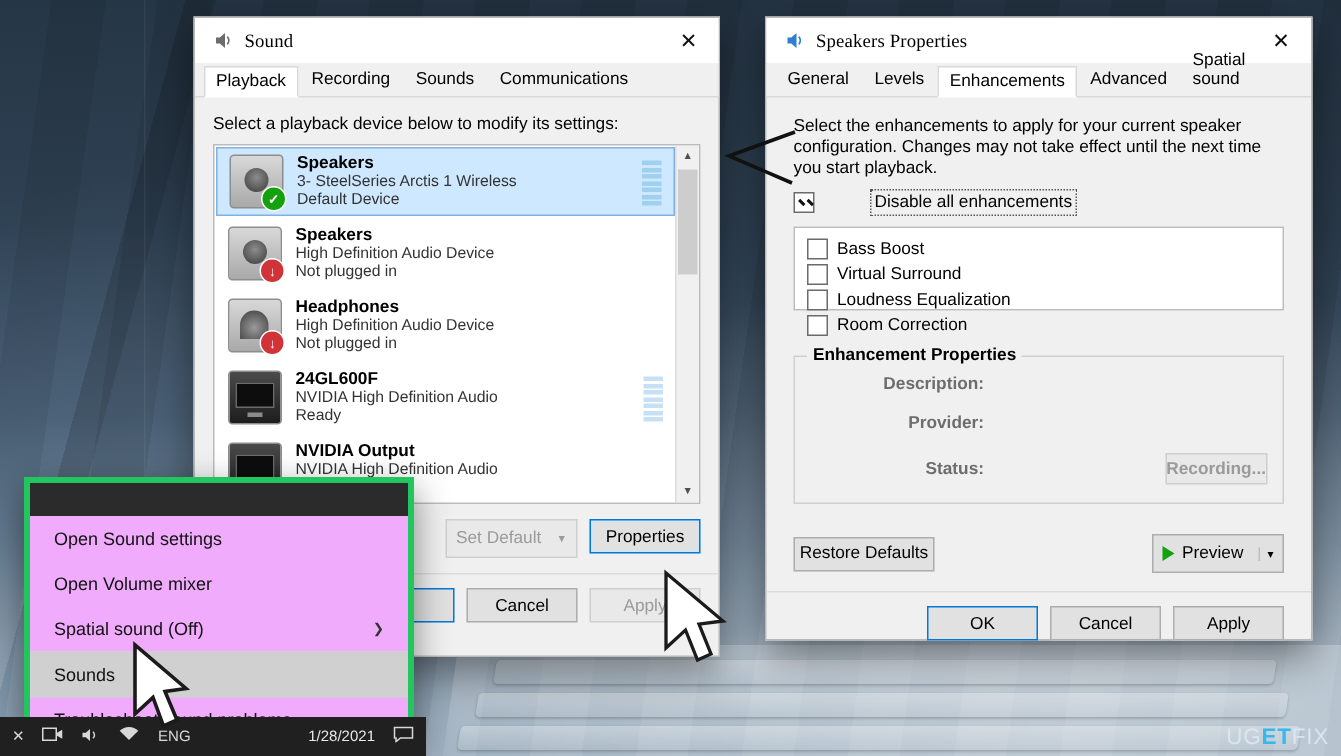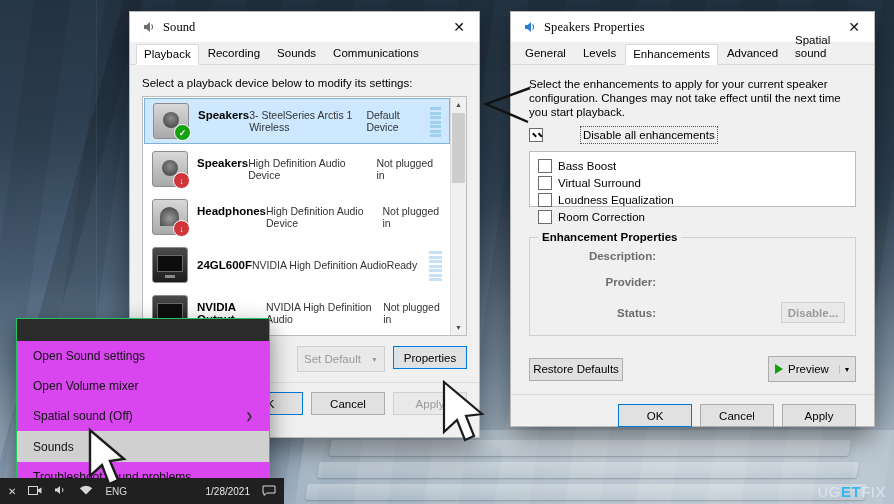--- a/index.html
+++ b/index.html
@@ -56,21 +56,21 @@
   .devicon{width:34px;height:34px;flex:0 0 34px;position:relative;
            background:linear-gradient(180deg,#d8d8d8,#a9a9a9);border:1px solid #8d8d8d;border-radius:3px;}
   .devicon.mon{background:linear-gradient(180deg,#4a4a4a,#1d1d1d);}
   .devicon .spk{position:absolute;left:9px;top:8px;width:16px;height:16px;border-radius:50%;
                 background:radial-gradient(circle at 50% 40%,#8c8c8c,#3a3a3a);}
   .badge{position:absolute;right:-3px;bottom:-3px;width:15px;height:15px;border-radius:50%;
          border:1.5px solid #fff;display:flex;align-items:center;justify-content:center;
          font-size:9px;color:#fff;font-weight:bold;}
   .badge.ok{background:#13a10e;}
   .badge.down{background:#d13438;}
-  .devtext{display:flex;flex-direction:row;line-height:12px;}
+  .devtext{display:flex;flex-direction:column;line-height:12px;}
   .devtext .n{font-size:11.5px;color:#000;font-weight:bold;}
   .devtext .s{font-size:10.5px;color:#333;}
   .devtext .t{font-size:10.5px;color:#333;}
   .meter{margin-left:auto;width:13px;height:32px;display:flex;flex-direction:column;
          justify-content:flex-end;gap:1.5px;}
   .meter i{display:block;height:3px;background:#c6e1f5;}
   .meter i.on{background:#9fd0ef;}
   .scroll{position:absolute;right:0;top:0;width:15px;height:100%;background:#f0f0f0;border-left:1px solid #dcdcdc;}
   .scroll .up,.scroll .dn{height:15px;display:flex;align-items:center;justify-content:center;font-size:7px;color:#505050;}
   .scroll .thumb{position:absolute;top:16px;left:1px;width:13px;height:70px;background:#cdcdcd;}
@@ -94,21 +94,21 @@
   .dotted{outline:1px dotted #555;outline-offset:2px;}
   .enhlist{background:#fff;border:1px solid #bcbcbc;padding:7px 8px;height:56px;box-sizing:border-box;}
   .group{border:1px solid #cfcfcf;margin-top:30px;padding:12px 10px 10px 10px;position:relative;font-weight:bold;}
   .group>.lbl{position:absolute;top:-7px;left:8px;background:#f0f0f0;padding:0 4px;font-size:11.5px;color:#000;}
   .prop{display:flex;align-items:center;font-size:11.5px;color:#6d6d6d;margin-bottom:14px;}
   .prop .k{width:116px;text-align:right;padding-right:8px;}
   .preview{min-width:86px;justify-content:space-between;padding:0 5px;}
   .playtri{width:0;height:0;border-left:8px solid #13a10e;border-top:5px solid transparent;border-bottom:5px solid transparent;}
 
   
-  .ctx{position:absolute;background:#d946ef;border:1px solid #22c55e;box-shadow:0 8px 22px rgba(0,0,0,.45);}
+  .ctx{position:absolute;background:#f0abfc;border:4px solid #22c55e;box-shadow:0 8px 22px rgba(0,0,0,.45);}
   .ctxhdr{background:#2b2b2b;height:22px;}
   .ctxitem{height:30px;display:flex;align-items:center;padding:0 16px;font-size:12px;color:#111;gap:8px;}
   .ctxitem.hl{background:#d0d0d0;}
   .ctxitem .chev{margin-left:auto;font-size:9px;color:#333;}
   .ctxsep{height:1px;background:#d2d2d2;margin:0 0 0 0;}
 
   
   .taskbar{position:absolute;left:0;bottom:0;width:268px;height:26px;background:#202020;
            display:flex;align-items:center;color:#e8e8e8;font-size:10px;gap:12px;padding:0 8px;}
   .taskbar .ti{opacity:.92;}
@@ -311,21 +311,21 @@
         <span class="k">Description:</span>
         <span></span>
       </div>
       <div class="prop">
         <span class="k">Provider:</span>
         <span></span>
       </div>
       <div class="prop" style="margin-bottom:2px;align-items:center;">
         <span class="k">Status:</span>
         <span></span>
-        <span class="btn dis" style="margin-left:auto;min-width:64px;height:21px;">Disable...</span>
+        <span class="btn dis" style="margin-left:auto;min-width:64px;height:21px;">Recording...</span>
       </div>
     </div>
 
     <div style="display:flex;align-items:center;margin-top:20px;">
       <div class="btn" style="min-width:94px;">Restore Defaults</div>
       <div class="btn split preview" style="margin-left:auto;">
         <span style="display:flex;align-items:center;gap:5px;">
           <span class="playtri"></span>
           <span>Preview</span>
         </span>

